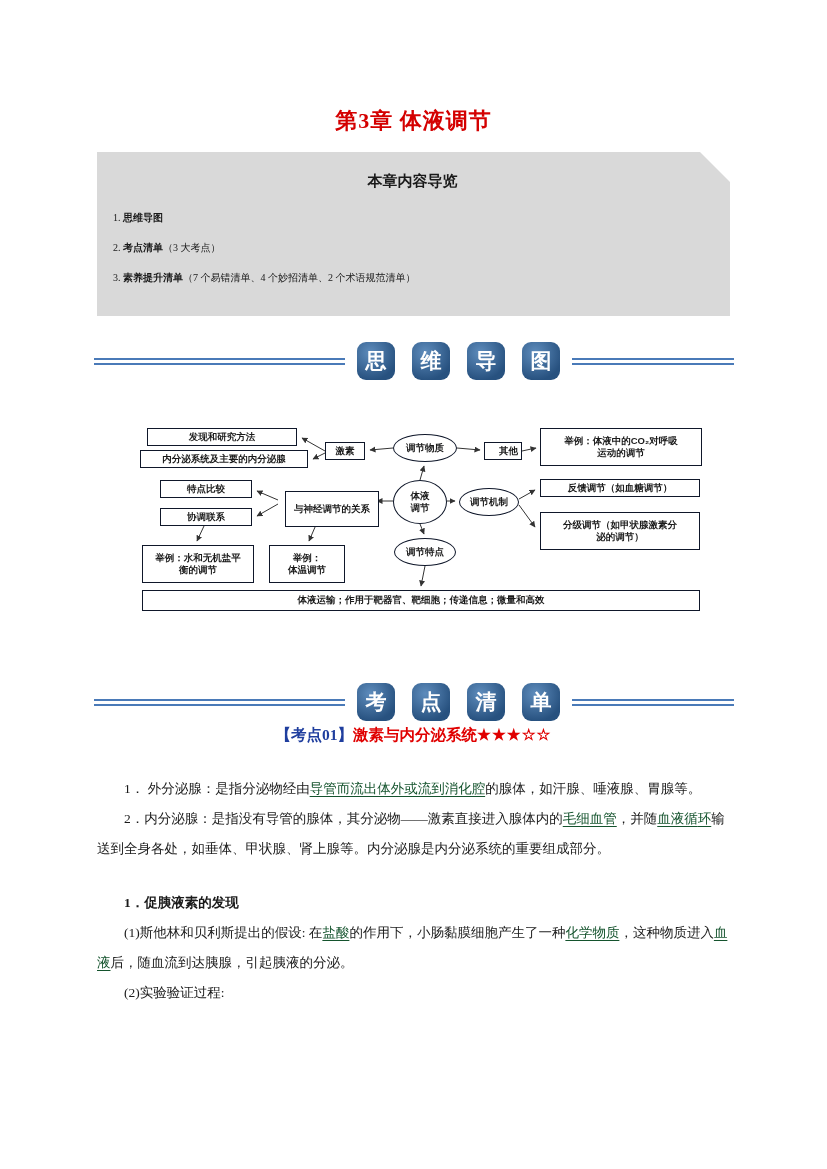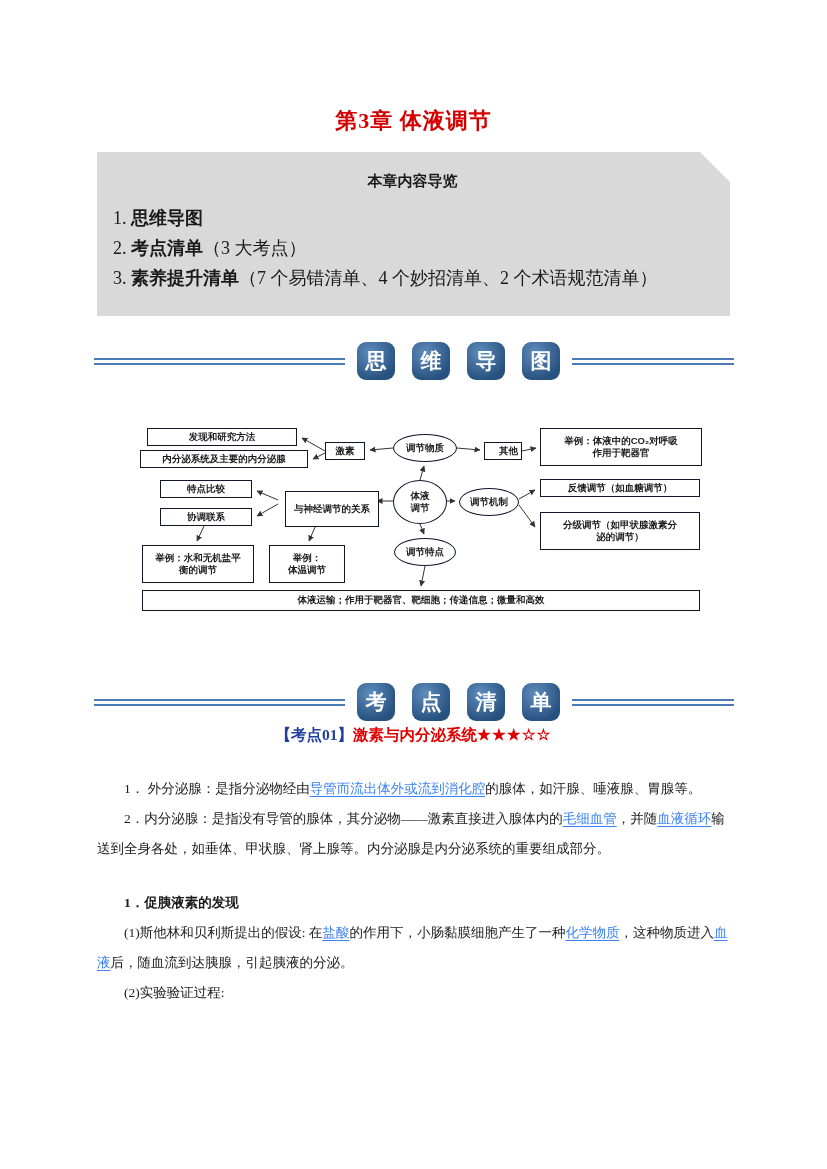--- a/index.html
+++ b/index.html
@@ -31,21 +31,21 @@
     padding:20px 18px 0 16px;
   }
   .overview-title {
     text-align:center;
     font-family:"Liberation Sans", sans-serif;
     font-weight:bold;
     font-size:15px;
     margin-bottom:12px;
   }
   .overview-item {
-    font-size:18px;
+    font-size:10px;
     line-height:30px;
   }
   
   .banner {
     display:flex;
     align-items:center;
     width:640px;
     margin-left:94px;
   }
   .banner-1 { margin-top:26px; }
@@ -120,21 +120,21 @@
   
   .body-p {
     width:633px;
     margin-left:97px;
     font-size:13.5px;
     line-height:30px;
     text-indent:2em;
   }
   .p-first   { margin-top:28px; }
   .p-section { margin-top:24px; }
-  .seg-hl { color:#3b82f6; text-decoration:underline; text-underline-offset:3px; }
+  .seg-hl { color:#14532d; text-decoration:underline; text-underline-offset:3px; }
   .seg-b  { font-weight:bold; }
   
   .flow {
     position:relative;
     margin:12px 0 0 270px;
     width:360px; height:60px;
     color:#949494;
     font-size:12.5px;
     line-height:15px;
   }
@@ -197,21 +197,21 @@
         <line x1="288" y1="104" x2="292" y2="114" marker-end="url(#arr)"></line>
         <line x1="293" y1="146" x2="289" y2="166" marker-end="url(#arr)"></line>
       </g>
     </svg>
     <div class="node n-discovery">发现和研究方法</div>
     <div class="node n-endocrine">内分泌系统及主要的内分泌腺</div>
     <div class="node n-hormone">激素</div>
     <div class="node oval n-regsub">调节物质</div>
     <div class="node n-other">其他</div>
     <div class="node n-co2">举例：体液中的CO₂对呼吸
-作用于靶器官</div>
+运动的调节</div>
     <div class="node n-featcmp">特点比较</div>
     <div class="node n-coord">协调联系</div>
     <div class="node n-neural">与神经调节的关系</div>
     <div class="node oval n-center">体液
 调节</div>
     <div class="node oval n-mech">调节机制</div>
     <div class="node n-feedback">反馈调节（如血糖调节）</div>
     <div class="node n-water">举例：水和无机盐平
 衡的调节</div>
     <div class="node n-hier">分级调节（如甲状腺激素分

